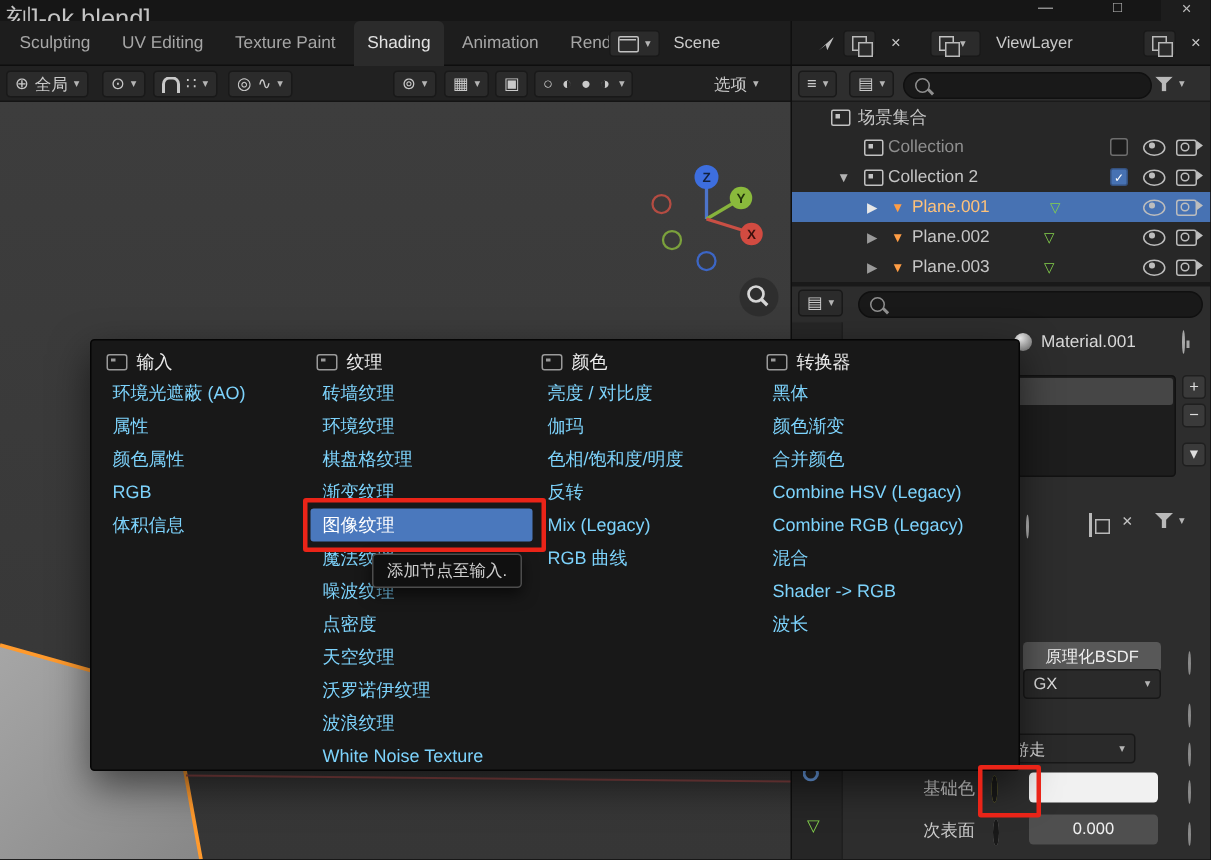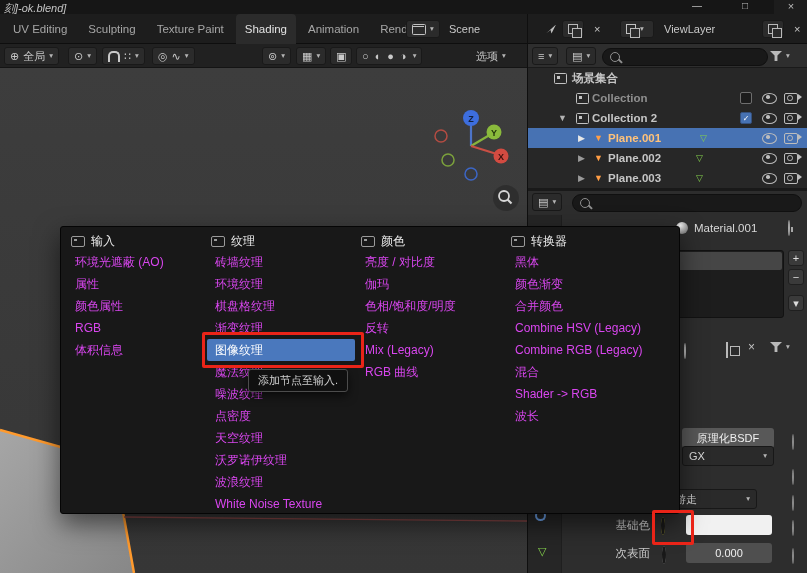--- a/index.html
+++ b/index.html
@@ -1,21 +1,21 @@
 <!DOCTYPE html>
 <html><head>
 <meta charset="utf-8">
 <style>
   html,body{margin:0;padding:0;background:#101010;}
   #root{position:relative;width:807px;height:573px;overflow:hidden;background:#1d1d1d;
         font-family:"Liberation Sans","DejaVu Sans",sans-serif;color:#c9c9c9;font-size:12px;}
   .a{position:absolute;box-sizing:border-box;}
   .txt{white-space:nowrap;}
   
-  .titlebar{left:0;top:0;width:774px;height:14px;background:#161616;font-size:11px;color:#c4c4c4;font-style:italic;}
+  .titlebar{left:0;top:0;width:774px;height:14px;background:#161616;font-size:17px;color:#c4c4c4;}
   .winbtn{top:0;height:13px;line-height:12px;text-align:center;color:#bdbdbd;font-size:10px;cursor:default;}
   
   .tabrow{left:0;top:14px;width:807px;height:30px;background:#1d1d1d;border-bottom:1px solid #0e0e0e;}
   .tabs{left:4px;top:0;width:402px;height:30px;display:flex;gap:3px;overflow:hidden;}
   .wtab{height:30px;line-height:30px;padding:0 9px;font-size:11.5px;color:#a6a6a6;border-radius:4px 4px 0 0;white-space:nowrap;}
   .wtab.active{background:#2b2b2b;color:#e2e2e2;}
   .chip{position:absolute;display:flex;align-items:center;gap:4px;background:#2b2b2b;border:1px solid #191919;
         border-radius:3px;height:18px;padding:0 5px;color:#c9c9c9;font-size:11px;box-sizing:border-box;white-space:nowrap;}
   .chip.flat{background:transparent;border-color:transparent;}
   .caret{font-size:7.5px;color:#b5b5b5;line-height:1;}
@@ -52,21 +52,21 @@
   .deco{width:6px;height:6px;border:1.3px solid #8a8a8a;border-radius:50%;}
   .sock{width:9px;height:9px;border-radius:50%;background:#bdb53a;border:2px solid #191919;}
   .sock.gray{background:#8f8f8f;}
   
   .outliner{left:528px;top:44px;width:279px;height:144px;background:#272727;}
   .outliner-head{left:528px;top:44px;width:279px;height:24px;background:#2e2e2e;border-bottom:1px solid #1a1a1a;}
   .searchbox{position:absolute;display:flex;align-items:center;gap:5px;background:#191919;border:1px solid #101010;
              border-radius:9px;height:16px;padding:0 7px;}
   .searchbox input{background:transparent;border:none;outline:none;color:#ddd;font-size:11px;width:100%;padding:0;}
   .orow{position:absolute;left:528px;width:279px;height:20px;}
-  .orow .ritem{position:absolute;top:0;height:20px;display:flex;align-items:center;font-weight:bold;}
+  .orow .ritem{position:absolute;top:0;height:20px;display:flex;align-items:center;}
   .olabel{font-size:11.5px;color:#c6c6c6;white-space:nowrap;}
   .divider{left:528px;top:188px;width:279px;height:3px;background:#191919;}
   .props{left:528px;top:191px;width:279px;height:382px;background:#2d2d2d;}
   .props-tabs{left:528px;top:215px;width:34px;height:358px;background:#262626;border-right:1px solid #1f1f1f;}
   .vline{left:527px;top:14px;width:1px;height:559px;background:#0f0f0f;z-index:15;}
   .slotbox{background:#1d1d1d;border:1px solid #121212;border-radius:3px;}
   .sqbtn{background:#3a3a3a;border:1px solid #1f1f1f;border-radius:3px;color:#ddd;text-align:center;
          font-size:11px;line-height:14px;}
   .btn{background:#585858;border-radius:3px;color:#f0f0f0;text-align:center;font-size:11px;line-height:20px;}
   .dd{display:flex;align-items:center;background:#2a2a2a;border:1px solid #181818;border-radius:3px;
@@ -76,21 +76,21 @@
   .swatch{background:#f1f1f1;border-radius:3px;}
   .plabel{font-size:11.5px;color:#cccccc;text-align:right;white-space:nowrap;}
   .sphere{width:12px;height:12px;border-radius:50%;background:radial-gradient(circle at 35% 30%,#f2f2f2,#9a9a9a 60%,#5f5f5f);}
   
   .menu{left:60px;top:226px;width:620px;height:288px;background:#181818;border:1px solid #050505;border-radius:3px;
         box-shadow:0 10px 26px rgba(0,0,0,.55);z-index:30;}
   .mh{position:absolute;top:5px;height:18px;display:flex;align-items:center;gap:6px;font-size:12px;color:#ededed;}
   .mh-icon{position:relative;width:12px;height:9px;border:1.3px solid #9a9a9a;border-radius:2px;}
   .mh-icon::after{content:"";position:absolute;left:2px;top:2px;width:2.5px;height:2.5px;background:#9a9a9a;}
   .mcol{position:absolute;top:24px;}
-  .mi{height:22px;line-height:22px;padding-left:8px;font-size:12px;color:#d946ef;white-space:nowrap;border-radius:2px;}
+  .mi{height:22px;line-height:22px;padding-left:8px;font-size:12px;color:#7dd3fc;white-space:nowrap;border-radius:2px;}
   .mi.hl{background:#4a78bd;color:#ffffff;}
   .tip{position:absolute;left:248px;top:369px;background:#101010;border:1px solid #4c4c4c;border-radius:3px;
        padding:3px 9px;font-size:11px;color:#cfcfcf;z-index:50;white-space:nowrap;box-shadow:0 4px 10px rgba(0,0,0,.6);}
   .ann{position:absolute;border:3px solid #ea2418;z-index:60;border-radius:2px;}
   .gtri{font-size:9px;line-height:1;}
 </style>
 </head>
 <body>
 
 <div id="root">
@@ -133,22 +133,22 @@
 
   <div class="a titlebar">
     <span class="a txt" style="left:4px;top:1px;">刻]-ok.blend]</span>
   </div>
   <span class="a winbtn" style="left:682px;width:30px;">—</span>
   <span class="a winbtn" style="left:730px;width:30px;">□</span>
   <span class="a winbtn" style="left:778px;width:26px;font-size:11px;">×</span>
 
   <div class="a tabrow">
     <div class="a tabs">
+      <div class="wtab">Sculpting</div>
       <div class="wtab">UV Editing</div>
-      <div class="wtab">Sculpting</div>
       <div class="wtab">Texture Paint</div>
       <div class="wtab active">Shading</div>
       <div class="wtab">Animation</div>
       <div class="wtab">Renderi</div>
     </div>
 
     <div class="chip" style="left:406px;top:6px;width:34px;">
       <span class="i-scene"></span>
       <span class="caret">▾</span>
     </div>

